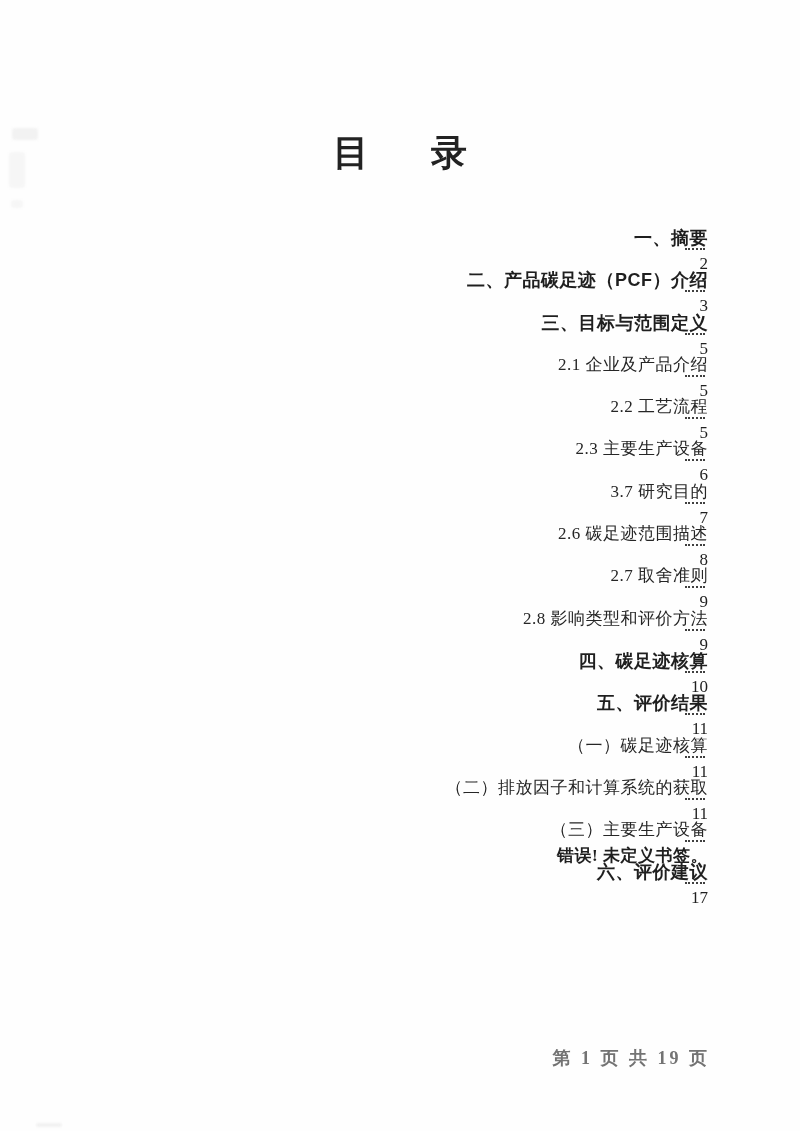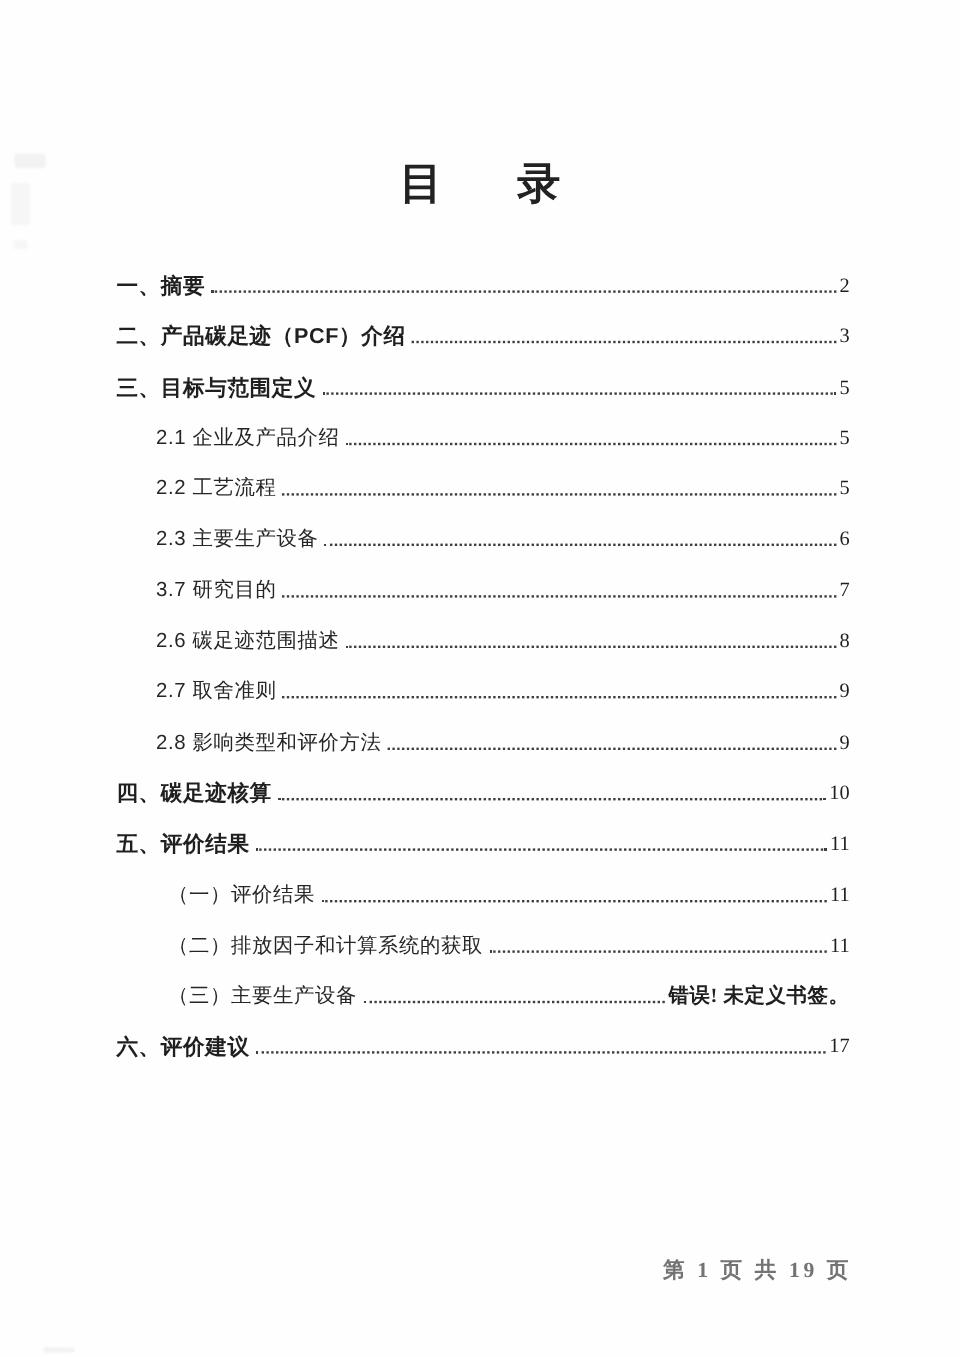--- a/index.html
+++ b/index.html
@@ -32,41 +32,42 @@
   }
   .toc {
     margin: 53px 92px 0 97px;
   }
   .toc-row {
     display: flex;
     align-items: flex-end;
     height: 20px;
     margin-bottom: 22.3px;
     white-space: nowrap;
+    flex-direction: column;
   }
   .toc-label {
     font-size: 17px;
     line-height: 20px;
   }
   .toc-row.lvl-1 .toc-label {
     font-family: "Liberation Sans", sans-serif;
     font-weight: 700;
     font-size: 18px;
     color: #1f1f1f;
     letter-spacing: 0.5px;
   }
   .toc-row.lvl-2 {
     padding-left: 33px;
   }
   .toc-row.lvl-3 {
     padding-left: 43px;
   }
   .toc-row.lvl-2 .toc-label,
   .toc-row.lvl-3 .toc-label {
-    font-family: Liberation Sans, sans-serif;
+    font-family: Liberation Serif, serif;
     font-size: 17px;
     color: #262626;
     letter-spacing: 0.5px;
   }
   .toc-leader {
     flex: 1 1 auto;
     height: 0;
     border-bottom: 2px dotted #3f3f3f;
     margin: 0 3px 4px 5px;
     min-width: 20px;
@@ -173,21 +174,21 @@
       <span class="toc-label">四、碳足迹核算</span>
       <span class="toc-leader"></span>
       <span class="toc-page">10</span>
     </div>
       <div class="toc-row lvl-1 bold">
       <span class="toc-label">五、评价结果</span>
       <span class="toc-leader"></span>
       <span class="toc-page">11</span>
     </div>
       <div class="toc-row lvl-3">
-      <span class="toc-label">（一）评价结果</span>
+      <span class="toc-label">（一）碳足迹核算</span>
       <span class="toc-leader"></span>
       <span class="toc-page">11</span>
     </div>
       <div class="toc-row lvl-3">
       <span class="toc-label">（二）排放因子和计算系统的获取</span>
       <span class="toc-leader"></span>
       <span class="toc-page">11</span>
     </div>
       <div class="toc-row lvl-3 page-error">
       <span class="toc-label">（三）主要生产设备</span>

